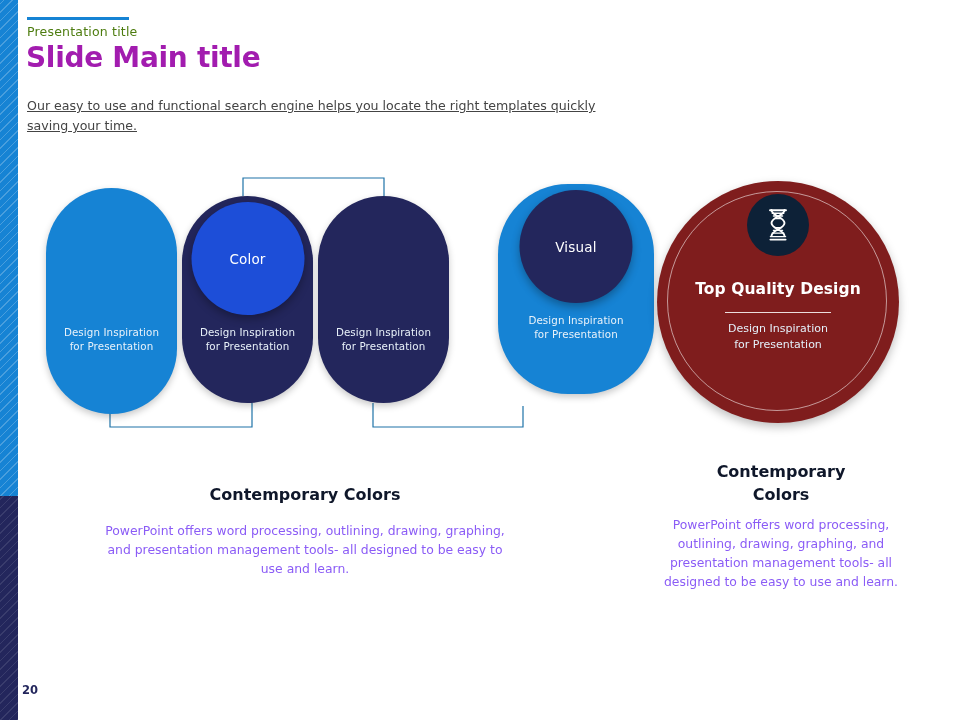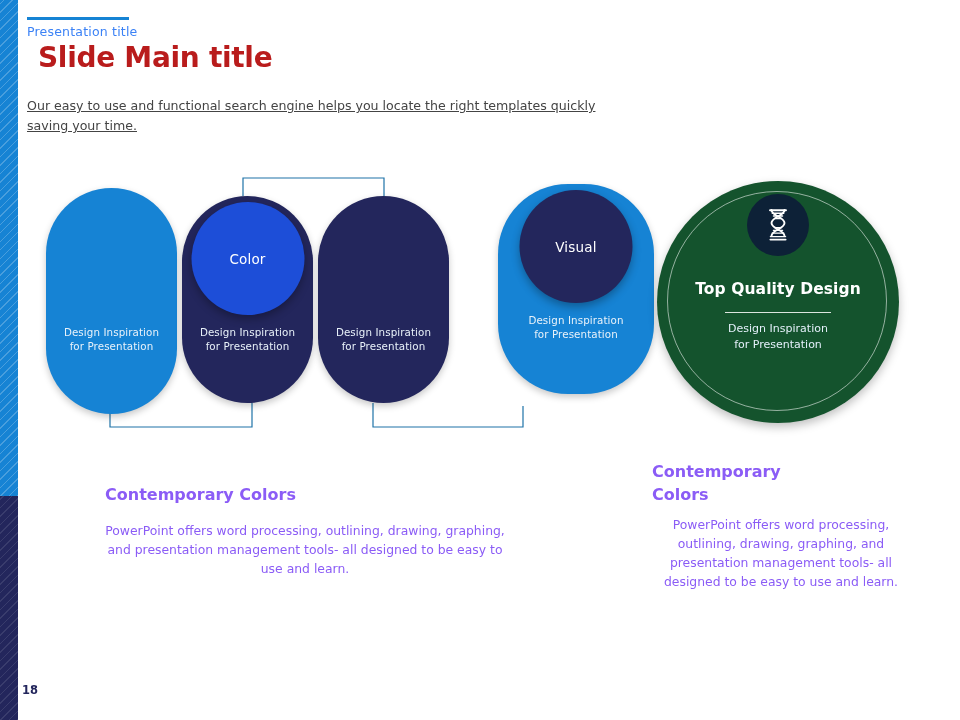--- a/index.html
+++ b/index.html
@@ -53,29 +53,29 @@
   #accent-bar {
     position: absolute;
     left: 27px; top: 17px;
     width: 102px; height: 3px;
     background: #1683d4;
   }
   #kicker {
     position: absolute;
     left: 27px; top: 24px;
     font-size: 12.5px;
-    color: #3b82f6;
+    color: #4d7c0f;
     letter-spacing: .2px;
   }
   #slide-title {
     position: absolute;
-    left: 38px; top: 41px;
+    left: 26px; top: 41px;
     font-size: 28px;
     font-weight: bold;
-    color: #b91c1c;
+    color: #a21caf;
     letter-spacing: -.3px;
   }
   #intro {
     position: absolute;
     left: 27px; top: 96px;
     width: 600px;
     font-size: 12.6px;
     line-height: 20px;
     color: #444444;
     text-decoration: underline;
@@ -129,21 +129,21 @@
     letter-spacing: .1px;
     white-space: pre-line;
   }
 
   
   #result-circle {
     position: absolute;
     left: 657px; top: 181px;
     width: 242px; height: 242px;
     border-radius: 50%;
-    background: #14532d;
+    background: #7f1d1d;
     box-shadow: 0 4px 10px rgba(0,0,0,0.25);
   }
   #result-inner-ring {
     position: absolute;
     left: 10px; top: 10px;
     width: 218px; height: 218px;
     border-radius: 50%;
     border: 1px solid rgba(255,255,255,0.55);
   }
   #result-icon-disc {
@@ -184,22 +184,22 @@
     text-align: center;
     color: #e4f0fa;
     font-size: 11px;
     line-height: 16px;
     white-space: pre-line;
   }
 
   
   .caption-title {
     position: absolute;
-    text-align: left;
-    color: #8b5cf6;
+    text-align: center;
+    color: #0f172a;
     font-weight: bold;
     font-size: 16px;
     line-height: 23px;
     white-space: pre-line;
   }
   .caption-body {
     position: absolute;
     text-align: center;
     color: #8b5cf6;
     font-size: 12.4px;
@@ -303,13 +303,13 @@
 for Presentation</div>
 </div>
 
 <div class="caption-title" id="caption-left-title">Contemporary Colors</div>
 <div class="caption-body" id="caption-left-body">PowerPoint offers word processing, outlining, drawing, graphing, and presentation management tools- all designed to be easy to use and learn.</div>
 
 <div class="caption-title" id="caption-right-title">Contemporary
 Colors</div>
 <div class="caption-body" id="caption-right-body">PowerPoint offers word processing, outlining, drawing, graphing, and presentation management tools- all designed to be easy to use and learn.</div>
 
-<div id="page-number">18</div>
+<div id="page-number">20</div>
 
 </body></html>

